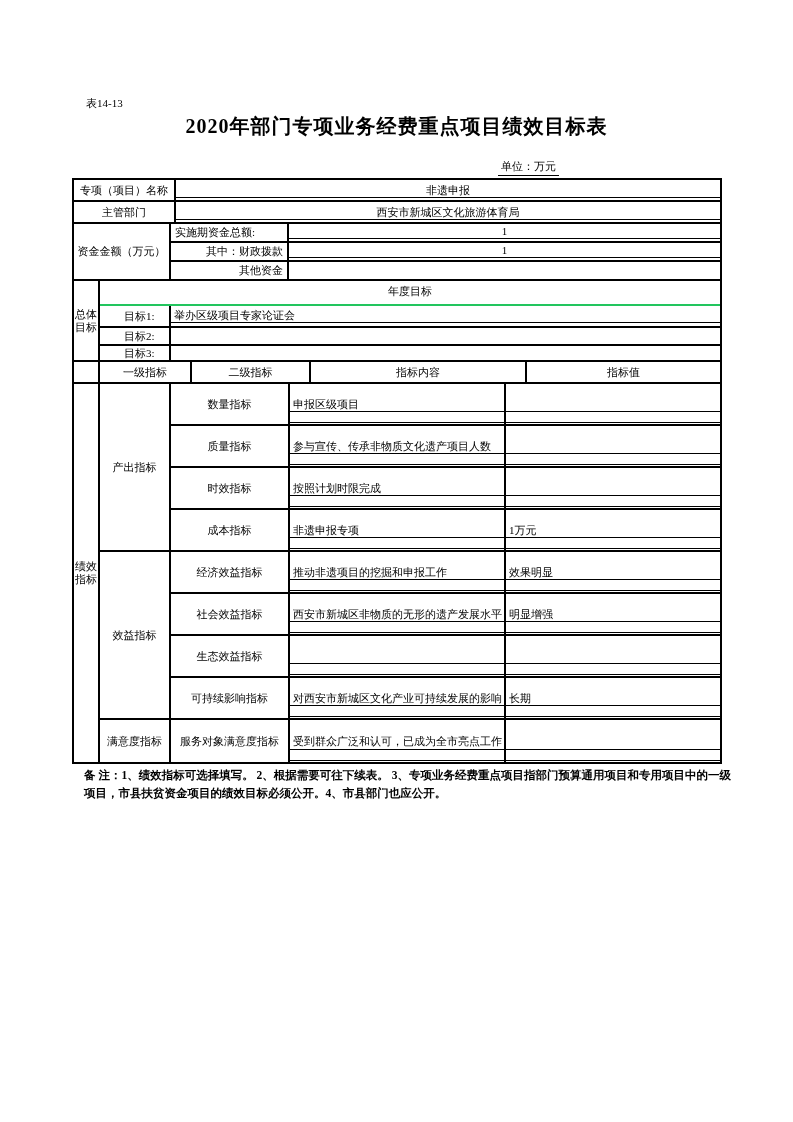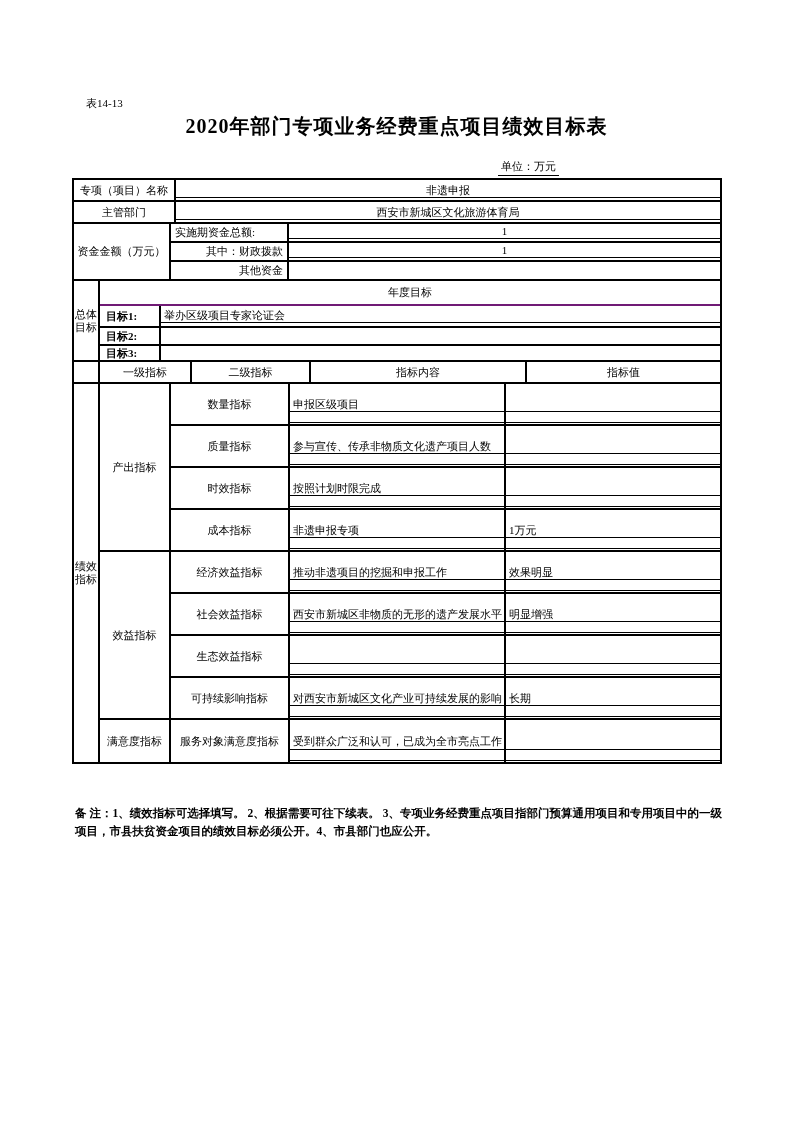--- a/index.html
+++ b/index.html
@@ -38,25 +38,25 @@
   .fund-row { display:flex; height:19px; border-bottom:2px solid #000; }
   .fund-row.last { height:17px; border-bottom:none; }
   .fund-sub { width:118px; display:flex; align-items:center; }
   .al { justify-content:flex-start; padding-left:4px; }
   .ar { justify-content:flex-end; padding-right:4px; }
 
   
   .sec-goal { height:81px; }
   .goal-left { width:26px; }
   .goal-right { flex:1; display:flex; flex-direction:column; }
-  .g-annual { height:28px; border-bottom:2px solid #701a75; display:flex;
-              align-items:center; justify-content:center; }
+  .g-annual { height:28px; border-bottom:2px solid #22c55e; display:flex;
+              align-items:center; justify-content:center;font-family:Liberation Mono, monospace; }
   .g-row { display:flex; border-bottom:2px solid #000; }
   .g1 { height:25px; } .g2 { height:20px; } .g3 { height:16px; border-bottom:none; }
-  .g-lbl { width:61px; display:flex; align-items:center; padding-left:6px;font-weight:bold; }
+  .g-lbl { width:71px; display:flex; align-items:center; padding-left:24px; }
   .g-val { flex:1; display:flex; flex-direction:column; justify-content:flex-end; }
 
   
   .r-head { height:22px; }
   .hc { display:flex; align-items:center; justify-content:center; }
   .w26 { width:26px; } .w71 { width:92px; } .w119 { width:119px; } .w216 { width:216px; }
   .hflex { flex:1; }
 
   
   .ind-body { display:flex; height:378px; }
@@ -74,22 +74,22 @@
              text-align:center; }
   .brows { flex:1; display:flex; flex-direction:column; }
   .brow { display:flex; }
   .brow1 { height:34px; border-bottom:1px solid #000; }
   .brow2 { height:13px; border-bottom:1px solid #000; }
   .brow3 { flex:1; }
   .bc { width:216px; border-right:2px solid #000; display:flex; align-items:flex-end;
         padding:0 2px 1px 3px; }
   .bv { flex:1; display:flex; align-items:flex-end; padding:0 2px 1px 3px; }
 
-  .notes { position:absolute; left:75px; top:766px; width:656px; font-size:11.5px;
-           font-weight:bold; line-height:1.6;margin-top:38px; }
+  .notes { position:absolute; left:84px; top:766px; width:656px; font-size:11.5px;
+           font-weight:bold; line-height:1.6; }
 </style>
 </head>
 <body>
 
 <div class="table-no">表14-13</div>
 <div class="doc-title">2020年部门专项业务经费重点项目绩效目标表</div>
 <div class="unit-note">单位：万元</div>
 
 <div class="tbl">
 

